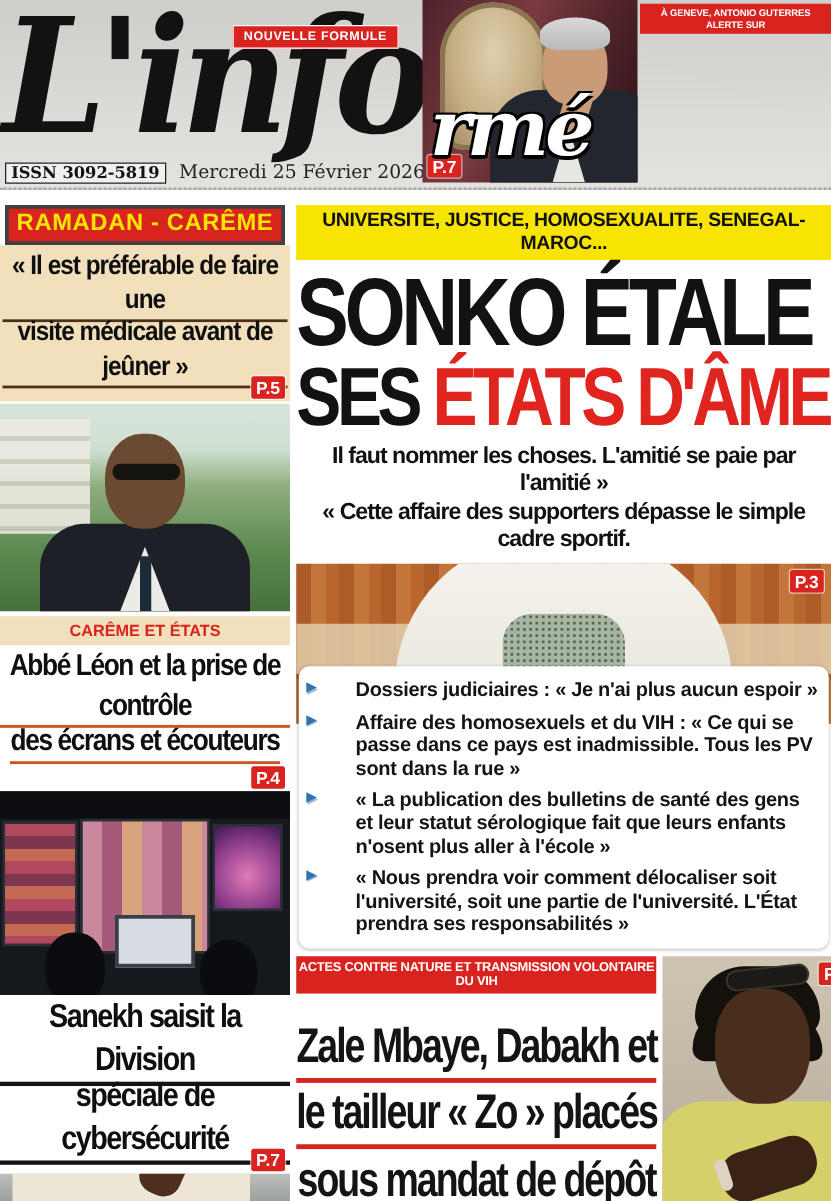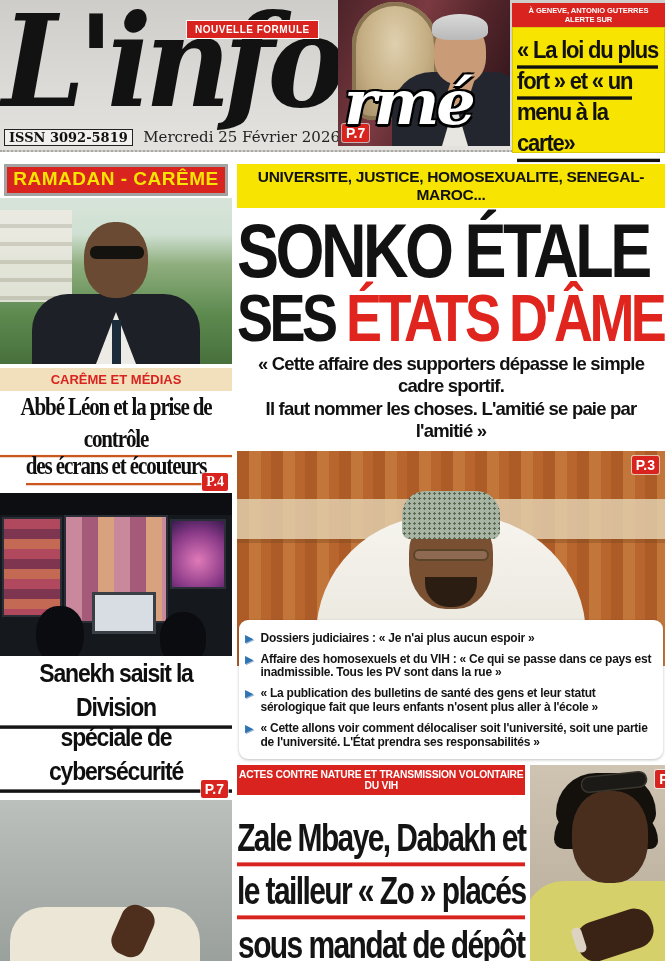--- a/index.html
+++ b/index.html
@@ -68,35 +68,35 @@
     border-bottom:3px solid #111; width:fit-content; transform:scaleY(1.12); transform-origin:left top; }
   .gut-badge { position:absolute; left:4px; bottom:4px; }
   .pbadge { background:#d8231f; color:#fff; font-weight:bold; font-size:14px;
     padding:1px 4px; border-radius:2px; box-shadow:0 0 0 1px rgba(255,255,255,.6); }
   
   #leftcol { position:absolute; left:0; top:152px; width:232px; height:809px;
     display:flex; flex-direction:column; background:#fff; }
   #maincol { position:absolute; left:237px; top:152px; width:428px; height:809px;
     display:flex; flex-direction:column; }
   
-  .ram-banner { margin:12px 4px 0 4px; background:#a3a3a3; padding:3px; }
+  .ram-banner { margin:12px 4px 0 4px; background:#404040; padding:3px; }
   .ram-inner { background:#d8231f; text-align:center; color:#f7e400; font-weight:800;
     font-size:19px; letter-spacing:.5px; padding:1px 0 3px; }
   .lc-kicker-red { margin:2px 0 0; background:#d8231f; color:#fff; font-weight:bold;
     font-size:7.3px; text-align:center; padding:3px 0; letter-spacing:-.1px; }
   .lc-head1 { position:relative; background:#f2dfbc; padding:6px 2px 14px; text-align:center; }
   .lc-headline { color:#0f0f0f; font-weight:800; }
   .lc-head1 .hl-line { display:inline-block; font-size:19.5px; letter-spacing:-.8px;
     border-bottom:2.5px solid #4a3018; line-height:1.3; transform:scaleY(1.1); }
   .badge-abs { position:absolute; right:4px; bottom:2px; }
   .lc-strip-cream { margin-top:4px; background:#f2dfbc; color:#d8231f; font-weight:800;
     font-size:13px; text-align:center; padding:4px 0; }
   .lc-strip-white { margin-top:6px; background:#fff; color:#d8231f; font-weight:800;
     font-size:12.5px; text-align:center; padding:3px 0; }
-  .lc-head2 { position:relative; background:#fff; padding:5px 0 10px; text-align:center;font-family:Liberation Serif, serif; }
+  .lc-head2 { position:relative; background:#fff; padding:5px 0 24px; text-align:center; }
   .lc-head2 .hl-line { display:inline-block; font-size:21px; letter-spacing:-1.1px;
     border-bottom:2.5px solid #c9571f; line-height:1.32; transform:scaleY(1.15); }
   .lc-head3 { position:relative; background:#fff; padding:4px 0 12px; text-align:center; }
   .lc-head3 .hl-line { display:inline-block; font-size:23px; letter-spacing:-1.2px;
     border-bottom:3px solid #141414; line-height:1.32; transform:scaleY(1.15); }
   
   .ph-man1 { height:166px; margin-top:2px;
     background:linear-gradient(#d8e4da 0%,#cfe0d2 22%,#8fae7e 40%,#5d8a4f 70%,#47703c 100%); }
   .m1-building { position:absolute; left:0; top:12px; width:72px; height:92px;
     background:repeating-linear-gradient(#eceae2 0 14px,#cfccc0 14px 18px); opacity:.9; }
@@ -154,21 +154,21 @@
     width:76px; height:12px; border:2.5px solid #5a4428; border-radius:6px; background:rgba(255,255,255,.15); }
   .sk-beard { position:absolute; left:50%; top:126px; transform:translateX(-50%);
     width:52px; height:30px; background:#2c1d12; border-radius:0 0 24px 24px; }
   .sk-mic { position:absolute; left:50%; bottom:4px; transform:translateX(-50%);
     width:14px; height:34px; background:#20261c; border-radius:7px; }
   .badge-tr { position:absolute; top:5px; right:6px; }
   .bullets-box { position:relative; z-index:4; margin:-46px 2px 0; background:#fff;
     border-radius:9px; padding:8px 8px 6px 6px; box-shadow:0 1px 3px rgba(0,0,0,.25); }
   .bullet-row { display:flex; align-items:flex-start; gap:7px; padding:3.5px 0; }
   .bullet-arrow { color:#2e74b5; font-size:11px; line-height:1.1; text-shadow:1px 1px 0 #9db8d2; flex:0 0 auto; }
-  .bullet-text { color:#141414; font-weight:bold; font-size:12px; letter-spacing:-.25px; line-height:1.15; }
+  .bullet-text { color:#141414; font-weight:bold; font-size:16px; letter-spacing:-.25px; line-height:1.15;margin-left:24px; }
   .bottom-row { flex:1; display:flex; gap:5px; margin-top:6px; }
   .bottom-left { flex:1; display:flex; flex-direction:column; }
   .bl-kicker { background:#d8231f; color:#fff; font-weight:bold; font-size:10.3px;
     text-align:center; padding:4px 0; letter-spacing:-.2px; }
   .bl-head { flex:1; background:#fff; text-align:center; padding-top:6px; }
   .bl-head .hl-line { display:inline-block; color:#141414; font-weight:800; font-size:30px;
     letter-spacing:-1.6px; line-height:1.28; border-bottom:3px solid #d8231f;
     transform:scaleY(1.3); transform-origin:center top; white-space:nowrap; margin-top:12px; }
   .ph-youngman { flex:0 0 158px; background:linear-gradient(#cfc4b2,#beb3a1 70%,#b2a792); }
   .ym-shirt { position:absolute; left:-6px; bottom:-6px; width:180px; height:86px;
@@ -199,47 +199,47 @@
       <div class="gut-face"></div>
       <div class="gut-hair"></div>
       <div class="gut-hand"></div>
       <span class="pbadge gut-badge">P.7</span>
     </div>
 
     <div class="logo-suffix">rmé</div>
 
     <div class="tr-panel">
       <div class="tr-kicker">À GENEVE, ANTONIO GUTERRES ALERTE SUR</div>
-      <div class="tr-box">
-        <span class="tr-line">« La loi du plus</span>
-        <span class="tr-line">fort » et « un</span>
-        <span class="tr-line">menu à la carte»</span>
-      </div>
     </div>
 
     <div class="issn-row">
       <span class="issn-box">ISSN 3092-5819</span>
       <span class="date-line">Mercredi 25 Février 2026 - n°: 139</span>
       <span class="price">. Prix: 100f</span>
     </div>
   </div>
 
   <div id="leftcol">
     <div class="ram-banner">
       <div class="ram-inner">RAMADAN - CARÊME</div>
+    </div>
+    <div class="lc-head1 lc-headline">
+      <span class="hl-line">« Il est préférable de faire une</span>
+      <span class="hl-line">visite médicale avant de jeûner »</span>
+      <span class="pbadge badge-abs">P.5</span>
     </div>
     <div class="ph ph-man1">
       <div class="m1-building"></div>
       <div class="m1-suit"></div>
       <div class="m1-shirt"></div>
       <div class="m1-tie"></div>
       <div class="m1-head"></div>
       <div class="m1-shades"></div>
     </div>
-    <div class="lc-strip-cream">CARÊME ET MÉDIAS</div>
+    <div class="lc-strip-cream">CARÊME ET ÉTATS</div>
     <div class="lc-head2 lc-headline">
       <span class="hl-line">Abbé Léon et la prise de contrôle</span>
       <span class="hl-line">des écrans et écouteurs</span>
       <span class="pbadge badge-abs">P.4</span>
     </div>
     <div class="ph ph-control">
       <div class="ctl-topstrip"></div>
       <div class="ctl-scr1"></div>
       <div class="ctl-scr2"></div>
       <div class="ctl-scr3"></div>
@@ -259,22 +259,22 @@
     </div>
   </div>
 
   <div id="maincol">
     <div class="main-kicker">UNIVERSITE, JUSTICE, HOMOSEXUALITE, SENEGAL-MAROC...</div>
     <div class="mega">
       <span class="mline mega-l1 mega-black">SONKO ÉTALE</span><br>
       <span class="mline mega-l2"><span class="mega-black">SES</span><span class="mega-red"> ÉTATS D'ÂME</span></span>
     </div>
     <div class="subquote">
+      <div>Il faut nommer les choses. L'amitié se paie par l'amitié »</div>
       <div>« Cette affaire des supporters dépasse le simple cadre sportif.</div>
-      <div>Il faut nommer les choses. L'amitié se paie par l'amitié »</div>
     </div>
     <div class="ph ph-sonko">
       <div class="sk-band"></div>
       <div class="sk-robe"></div>
       <div class="sk-head"></div>
       <div class="sk-cap"></div>
       <div class="sk-glasses"></div>
       <div class="sk-beard"></div>
       <div class="sk-mic"></div>
       <span class="pbadge badge-tr">P.3</span>
@@ -287,21 +287,21 @@
       <div class="bullet-row">
         <span class="bullet-arrow">▶</span>
         <span class="bullet-text">Affaire des homosexuels et du VIH : « Ce qui se passe dans ce pays est inadmissible. Tous les PV sont dans la rue »</span>
       </div>
       <div class="bullet-row">
         <span class="bullet-arrow">▶</span>
         <span class="bullet-text">« La publication des bulletins de santé des gens et leur statut sérologique fait que leurs enfants n'osent plus aller à l'école »</span>
       </div>
       <div class="bullet-row">
         <span class="bullet-arrow">▶</span>
-        <span class="bullet-text">« Cette allons voir comment délocaliser soit l'université, soit une partie de l'université. L'État prendra ses responsabilités »</span>
+        <span class="bullet-text">« Nous prendra voir comment délocaliser soit l'université, soit une partie de l'université. L'État prendra ses responsabilités »</span>
       </div>
     </div>
     <div class="bottom-row">
       <div class="bottom-left">
         <div class="bl-kicker">ACTES CONTRE NATURE ET TRANSMISSION VOLONTAIRE DU VIH</div>
         <div class="bl-head">
           <span class="hl-line">Zale Mbaye, Dabakh et</span><br>
           <span class="hl-line">le tailleur « Zo » placés</span><br>
           <span class="hl-line">sous mandat de dépôt</span>
         </div>

